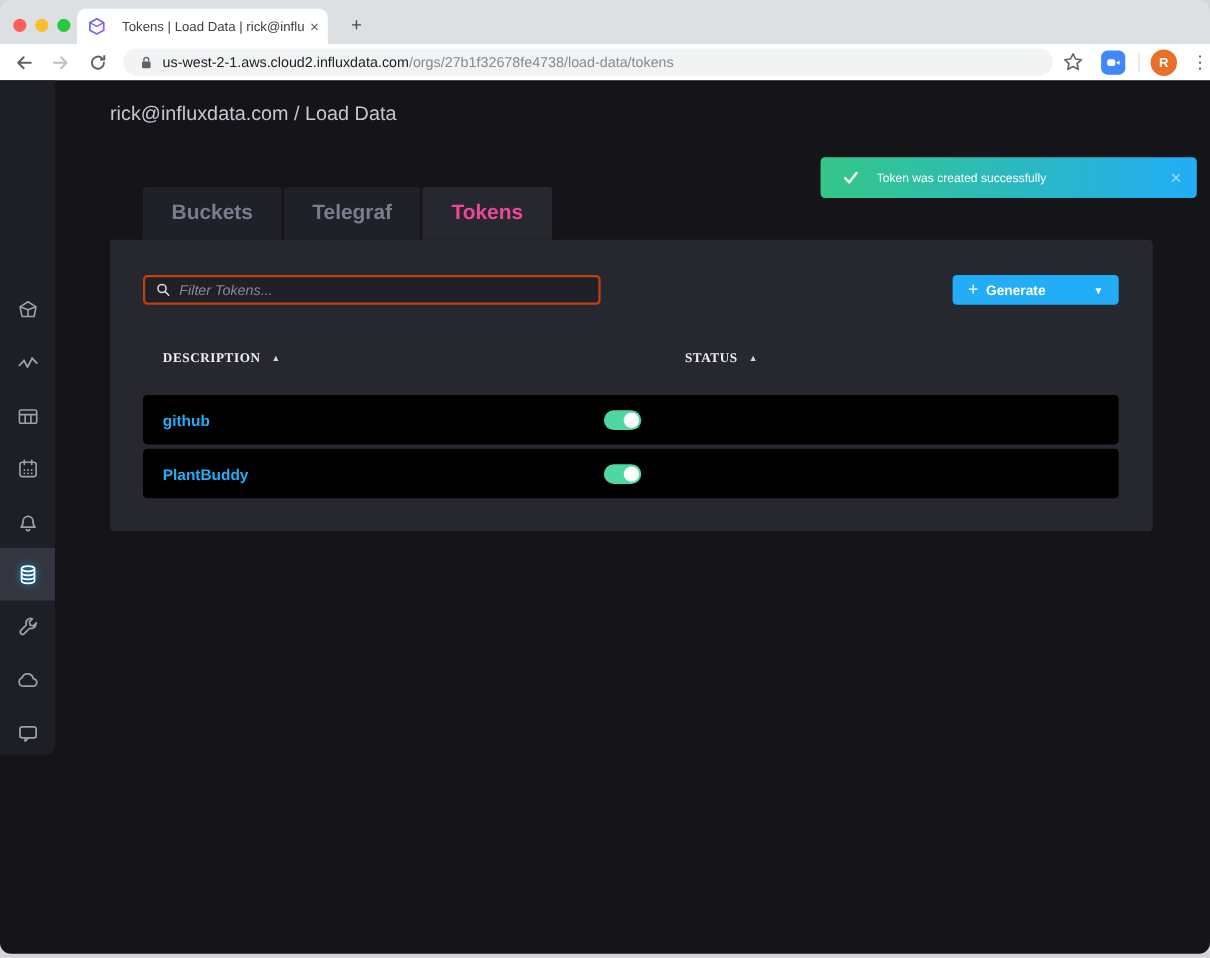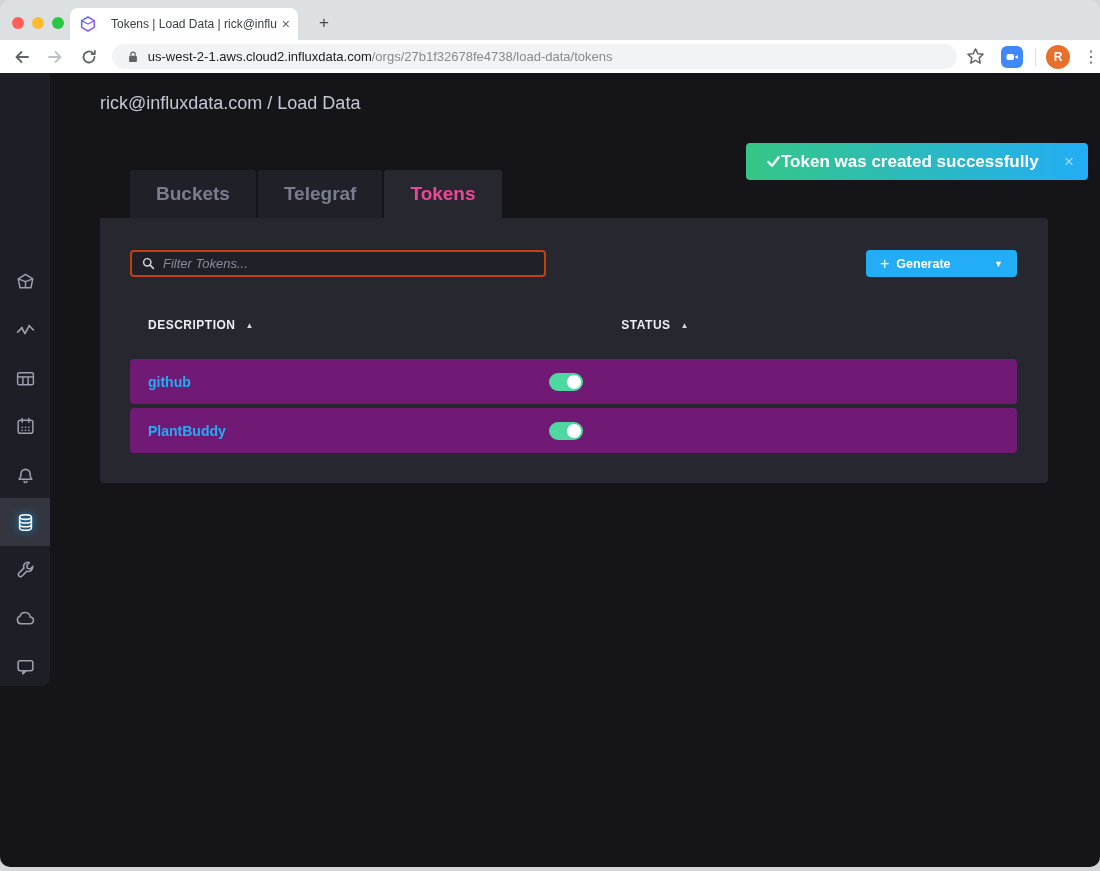--- a/index.html
+++ b/index.html
@@ -36,21 +36,21 @@
   .side-item { width:50px; height:48px; display:flex; align-items:center; justify-content:center; color:#9ca0ad; cursor:pointer; }
   .side-item svg { width:21px; height:21px; }
   .side-item.active { background:#34363f; color:#ffffff; }
   .side-item.active svg { filter: drop-shadow(0 0 4px #00a3ff); }
 
   .page-title { position:absolute; left:100px; top:20px; font-size:18px; color:#c5c8d4; }
 
   .toast { position:absolute; left:746px; top:70px; width:342px; height:37px; border-radius:4px;
            background:linear-gradient(90deg, #34c786, #22adf6); display:flex; align-items:center; padding:0 14px; }
   .toast svg { width:15px; height:15px; flex:none; margin-left:6px; }
-  .toast .msg { color:#fff; font-size:17px; font-weight:bold; flex:1; }
+  .toast .msg { color:#fff; font-size:11px; font-weight:normal; margin-left:16px; flex:1; }
   .toast .close { color:rgba(255,255,255,0.55); font-size:17px; cursor:pointer; }
 
   .tabs { position:absolute; left:130px; top:97px; display:flex; }
   .tab { height:48px; padding:0 26px; display:flex; align-items:center; font-size:19px; font-weight:bold;
          color:#7a7d8d; background:#1f2028; margin-right:2px; cursor:pointer; border-radius:3px 3px 0 0; }
   .tab.active { color:#ec4899; background:#27282f; }
 
   .panel { position:absolute; left:100px; top:145px; width:948px; height:265px; background:#27282f; border-radius:0 4px 4px 4px; }
 
   .filter { position:absolute; left:30px; top:32px; width:416px; height:27px; background:#1f2028; border:2px solid #c2410c;
@@ -60,26 +60,26 @@
                   margin-left:8px; width:100%; font-family:"Liberation Sans", sans-serif; }
   .filter input::placeholder { color:#888b99; }
 
   .generate { position:absolute; left:766px; top:32px; width:151px; height:27px; background:#22adf6; border-radius:4px;
               display:flex; align-items:center; color:#fff; font-size:12.5px; font-weight:bold; cursor:pointer; }
   .generate .plus { font-size:16px; font-weight:normal; margin-left:14px; }
   .generate .glabel { margin-left:7px; }
   .generate .caret { margin-left:auto; margin-right:14px; font-size:9px; }
 
   .thead { position:absolute; left:30px; top:100px; width:887px; display:flex; color:#edeef3; font-size:12px;
-           font-weight:bold; letter-spacing:0.5px; }
+           font-weight:bold; letter-spacing:0.5px;font-family:Liberation Serif, serif; }
   .th-desc { margin-left:18px; display:flex; align-items:center; cursor:pointer; }
   .th-status { margin-left:auto; margin-right:328px; display:flex; align-items:center; cursor:pointer; }
   .sort { font-size:8px; margin-left:10px; color:#d4d7e1; }
 
-  .row { position:absolute; left:30px; width:887px; height:45px; background:#701a75; border-radius:4px;
+  .row { position:absolute; left:30px; width:887px; height:45px; background:#000000; border-radius:4px;
          display:flex; align-items:center; }
   .row1 { top:141px; } .row2 { top:190px; }
   .row .link { margin-left:18px; color:#22adf6; font-size:14px; font-weight:bold; cursor:pointer; }
   .toggle { position:absolute; left:419px; width:34px; height:18px; border-radius:9px; background:#4ed8a0; cursor:pointer; }
   .toggle .knob { position:absolute; right:2px; top:2px; width:14px; height:14px; border-radius:50%; background:#fff; }
 </style>
 </head>
 <body>
 
 <div class="window">

